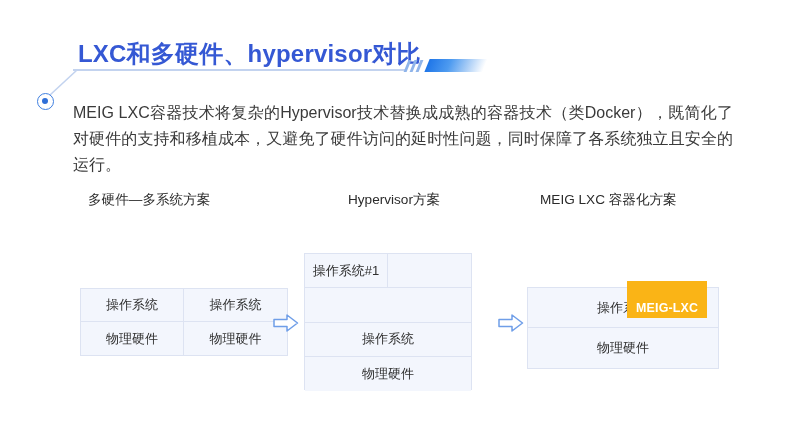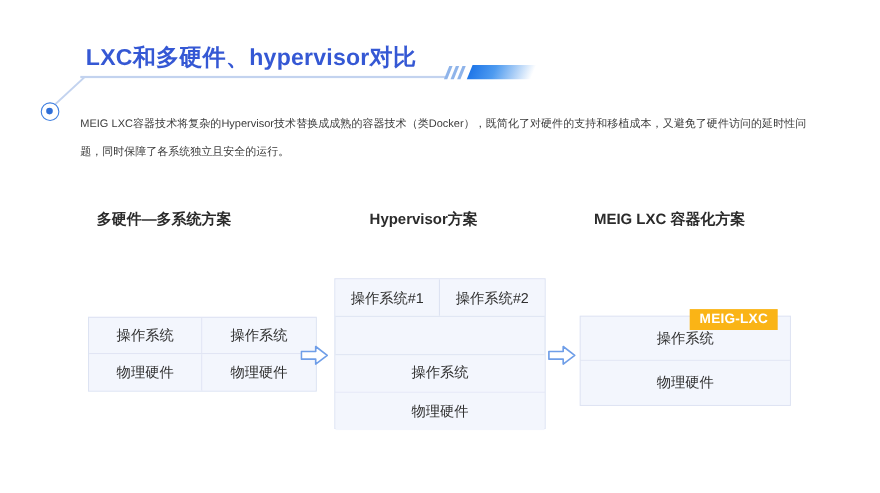--- a/index.html
+++ b/index.html
@@ -14,21 +14,21 @@
     overflow: hidden;
     font-family: "Liberation Sans", "DejaVu Sans", sans-serif;
     color: #3c3c3c;
   }
 
   
   #slide-title {
     position: absolute;
     left: 78px;
     top: 38px;
-    font-size: 21px;
+    font-size: 24px;
     font-weight: bold;
     letter-spacing: 0.2px;
     color: #3558d4;
     white-space: nowrap;
   }
 
   #title-underline {
     position: absolute;
     left: 73px;
     top: 69px;
@@ -96,37 +96,37 @@
     background: linear-gradient(to right, #1f76e8 0%, #4e9bf0 38%, #a9cdf6 70%, rgba(255,255,255,0) 100%);
     transform: skewX(-22deg);
   }
 
   
   #intro-paragraph {
     position: absolute;
     left: 73px;
     top: 100px;
     width: 660px;
-    font-size: 10px;
+    font-size: 16px;
     line-height: 26px;
     color: #3a3a3a;
     text-align: justify;
   }
 
   
   .col-heading {
     position: absolute;
     top: 191px;
     font-size: 13.6px;
-    font-weight: bold;
+    font-weight: normal;
     color: #2b2b2b;
     white-space: nowrap;
   }
   #heading-multi-hw  { left: 88px; }
-  #heading-hypervisor { left: 336px; }
+  #heading-hypervisor { left: 348px; }
   #heading-meig-lxc  { left: 540px; }
 
   
   .stack {
     position: absolute;
     box-sizing: border-box;
     background: #f3f6fd;
     border: 1px solid #dde3f2;
   }
   .stack-row {
@@ -152,21 +152,21 @@
   }
   #block-multi-hw .stack-row { height: 50%; }
   #block-multi-hw .cell { width: 50%; height: 100%; }
   #block-multi-hw .cell.sep-right { border-right: 1px solid #dde3f2; }
   #block-multi-hw .stack-row.sep-bottom { border-bottom: 1px solid #dde3f2; }
 
   
   #block-hypervisor {
     left: 304px;
     top: 253px;
-    width: 192px;
+    width: 168px;
     height: 137px;
   }
   #block-hypervisor .stack-row { height: 34.25px; }
   #block-hypervisor .stack-row.sep-bottom { border-bottom: 1px solid #dde3f2; }
   #block-hypervisor .cell.half { width: 50%; height: 100%; }
   #block-hypervisor .cell.full { width: 100%; height: 100%; }
   #block-hypervisor .cell.sep-right { border-right: 1px solid #dde3f2; }
 
   
   #block-meig-lxc {
@@ -176,21 +176,21 @@
     height: 82px;
   }
   #block-meig-lxc .stack-row { height: 50%; }
   #block-meig-lxc .stack-row.sep-bottom { border-bottom: 1px solid #dde3f2; }
   #block-meig-lxc .cell.full { width: 100%; height: 100%; }
 
   #meig-lxc-badge {
     position: absolute;
     left: 627px;
     top: 281px;
-    padding: 2px 9px 3px 9px;
+    padding: 20px 9px 3px 9px;
     background: #fab416;
     color: #ffffff;
     font-size: 12.4px;
     font-weight: bold;
     letter-spacing: 0.2px;
     line-height: 14px;
     white-space: nowrap;
   }
 
   
@@ -241,21 +241,20 @@
   </div>
 </div>
 
 <svg class="flow-arrow" id="arrow-1" viewBox="0 0 26 20">
   <path d="M1 6.5 H14 V2 L24.5 10 L14 18 V13.5 H1 Z" fill="#ffffff" stroke="#6f9ee8" stroke-width="1.5" stroke-linejoin="round"></path>
 </svg>
 
 <div class="stack" id="block-hypervisor">
   <div class="stack-row sep-bottom">
     <div class="cell half sep-right">操作系统#1</div>
-    <div class="cell half">操作系统#2</div>
   </div>
   <div class="stack-row sep-bottom">
   </div>
   <div class="stack-row sep-bottom">
     <div class="cell full">操作系统</div>
   </div>
   <div class="stack-row">
     <div class="cell full">物理硬件</div>
   </div>
 </div>

